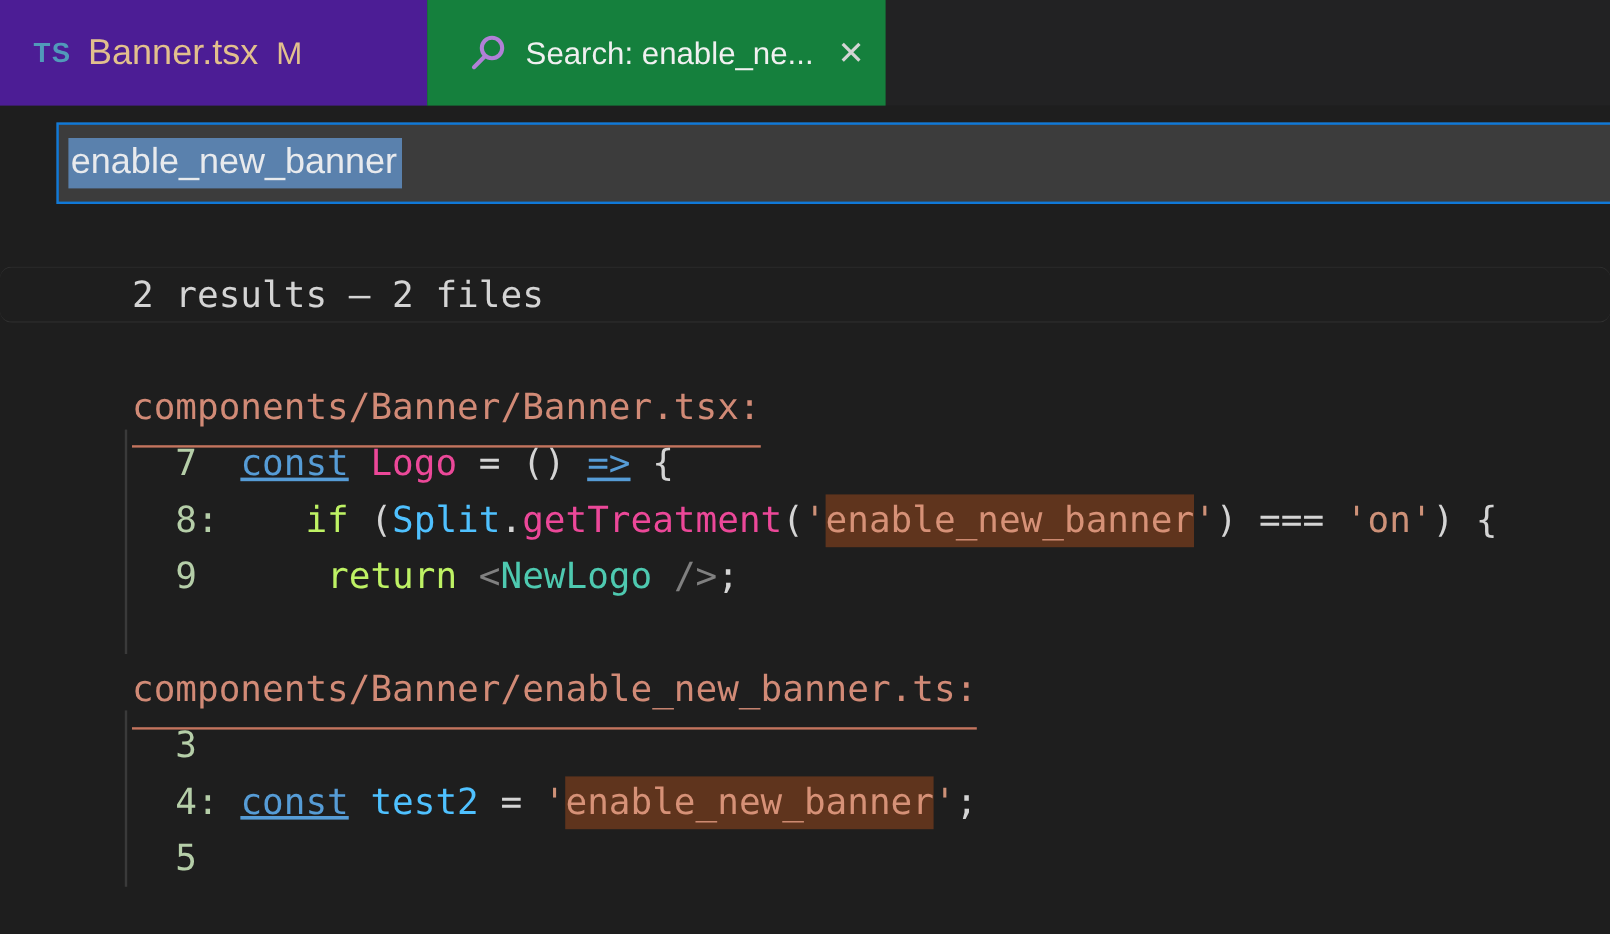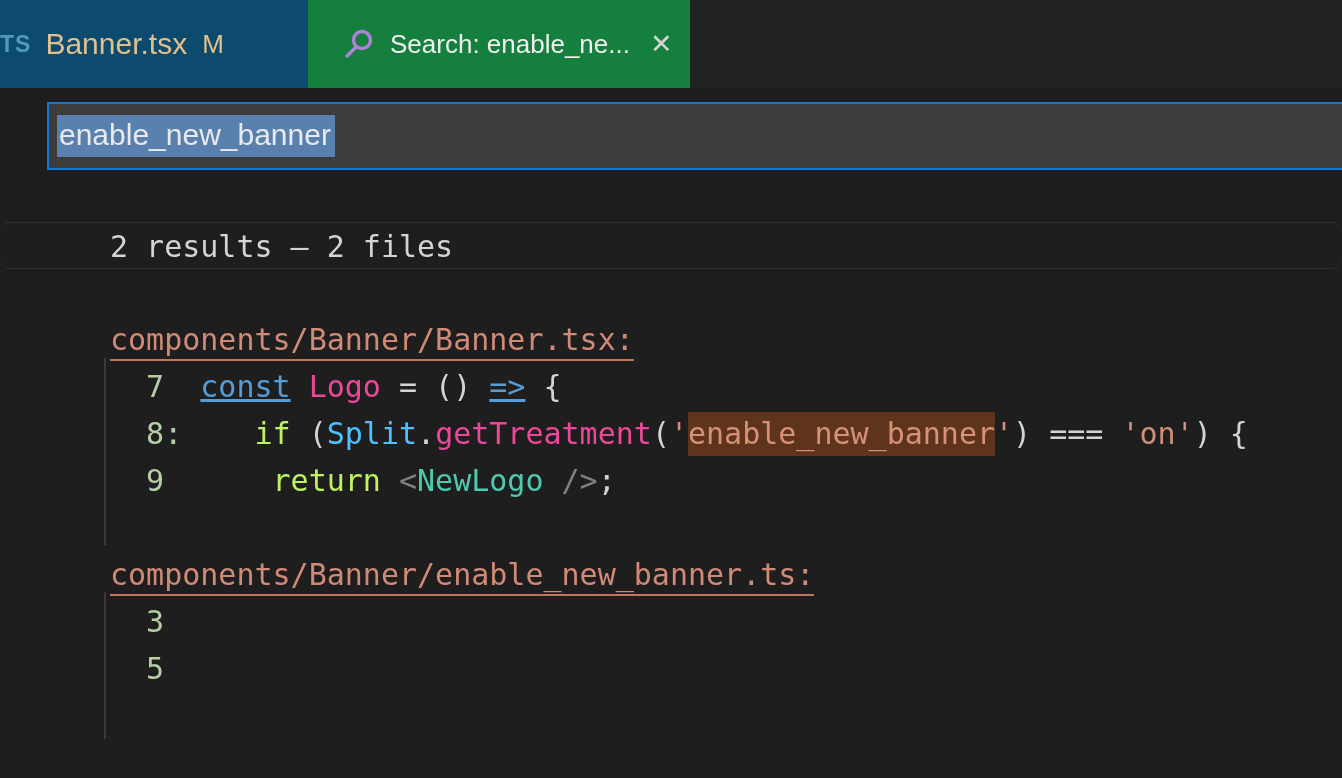--- a/index.html
+++ b/index.html
@@ -3,21 +3,21 @@
 <meta charset="utf-8">
 <style>
   html,body{margin:0;padding:0;}
   body{
     width:1342px;height:778px;position:relative;overflow:hidden;
     background:#1e1e1e;font-family:"Liberation Sans",sans-serif;
   }
   
   .tabbar{position:absolute;top:0;left:0;width:1342px;height:88px;background:#222223;display:flex;}
   .tab{height:100%;display:flex;align-items:center;box-sizing:border-box;cursor:default;}
-  .tab-banner{width:308px;background:#0c4a6e;}
+  .tab-banner{width:356px;background:#4c1d95;padding-left:28px;}
   .tab-search{width:382px;background:#15803d;padding-left:34px;}
   .ts-icon{color:#519aba;font-size:23px;font-weight:700;letter-spacing:1px;margin-right:14px;}
   .tab-banner .tab-label{color:#e2c08d;font-size:30px;}
   .badge-m{color:#e2c08d;font-size:26px;margin-left:15px;}
   .tab-search .tab-label{color:#f0f0f0;font-size:26px;margin-left:14px;}
   .close-icon{color:#d4d4d4;font-size:27px;margin-left:20px;line-height:1;}
   .search-glyph{display:block;}
   
   .search-box{
     position:absolute;left:47px;top:102px;right:-6px;height:68px;
@@ -27,21 +27,21 @@
     font-size:30px;color:#e8eaed;}
   .sel{background:#5a81ad;padding:3px 4px 5px 2px;}
   
   .code{
     position:absolute;top:222px;left:0;right:0;
     font-family:"DejaVu Sans Mono",monospace;font-size:30px;line-height:47px;color:#d4d4d4;
   }
   .line{height:47px;white-space:pre;padding-left:110px;box-sizing:border-box;border-radius:10px;}
   .line-box{border-top:1px solid #313131;border-bottom:1px solid #313131;color:#d4d4d4;}
   .file-heading span{
-    color:#d18a76;border-bottom:2px solid #c3745e;padding-bottom:2px;
+    color:#d18a76;border-bottom:2px solid #c3745e;padding-bottom:14px;
   }
   .tk-ln{color:#b5cea8;}
   .tk-kw{color:#569cd6;text-decoration:underline;}
   .tk-ctl{color:#bef264;}
   .tk-var{color:#4fc1ff;}
   .tk-fn{color:#ec4899;}
   .tk-str{color:#ce9178;}
   .tk-pun{color:#d4d4d4;}
   .tk-tag{color:#4ec9b0;}
   .tk-ang{color:#808080;}
@@ -79,17 +79,18 @@
   <div class="line line-box">2 results – 2 files</div>
 
 <div class="line"></div>
     <div class="line file-heading"><span>components/Banner/Banner.tsx:</span></div>
     <div class="line code-line"><span class="tk-ln">  7  </span><span class="tk-kw">const</span><span class="tk-pun"> </span><span class="tk-fn">Logo</span><span class="tk-pun"> = () </span><span class="tk-kw">=&gt;</span><span class="tk-pun"> {</span></div>
     <div class="line code-line"><span class="tk-ln">  8:</span><span class="tk-pun">    </span><span class="tk-ctl">if</span><span class="tk-pun"> (</span><span class="tk-var">Split</span><span class="tk-pun">.</span><span class="tk-fn">getTreatment</span><span class="tk-pun">(</span><span class="tk-str">'</span><span class="tk-match">enable_new_banner</span><span class="tk-str">'</span><span class="tk-pun">) === </span><span class="tk-str">'on'</span><span class="tk-pun">) {</span></div>
     <div class="line code-line"><span class="tk-ln">  9  </span><span class="tk-pun">    </span><span class="tk-ctl">return</span><span class="tk-pun"> </span><span class="tk-ang">&lt;</span><span class="tk-tag">NewLogo</span><span class="tk-pun"> </span><span class="tk-ang">/&gt;</span><span class="tk-pun">;</span></div>
     <div class="line"></div>
     <div class="line file-heading"><span>components/Banner/enable_new_banner.ts:</span></div>
     <div class="line code-line"><span class="tk-ln">  3</span></div>
+    <div class="line code-line"><span class="tk-ln">  4:</span><span class="tk-pun"> </span><span class="tk-kw">const</span><span class="tk-pun"> </span><span class="tk-var">test2</span><span class="tk-pun"> = </span><span class="tk-str">'</span><span class="tk-match">enable_new_banner</span><span class="tk-str">'</span><span class="tk-pun">;</span></div>
     <div class="line code-line"><span class="tk-ln">  5</span></div>
   </div>
 
 <div class="guide" id="guide-1"></div>
 <div class="guide" id="guide-2"></div>
 
 </body></html>

